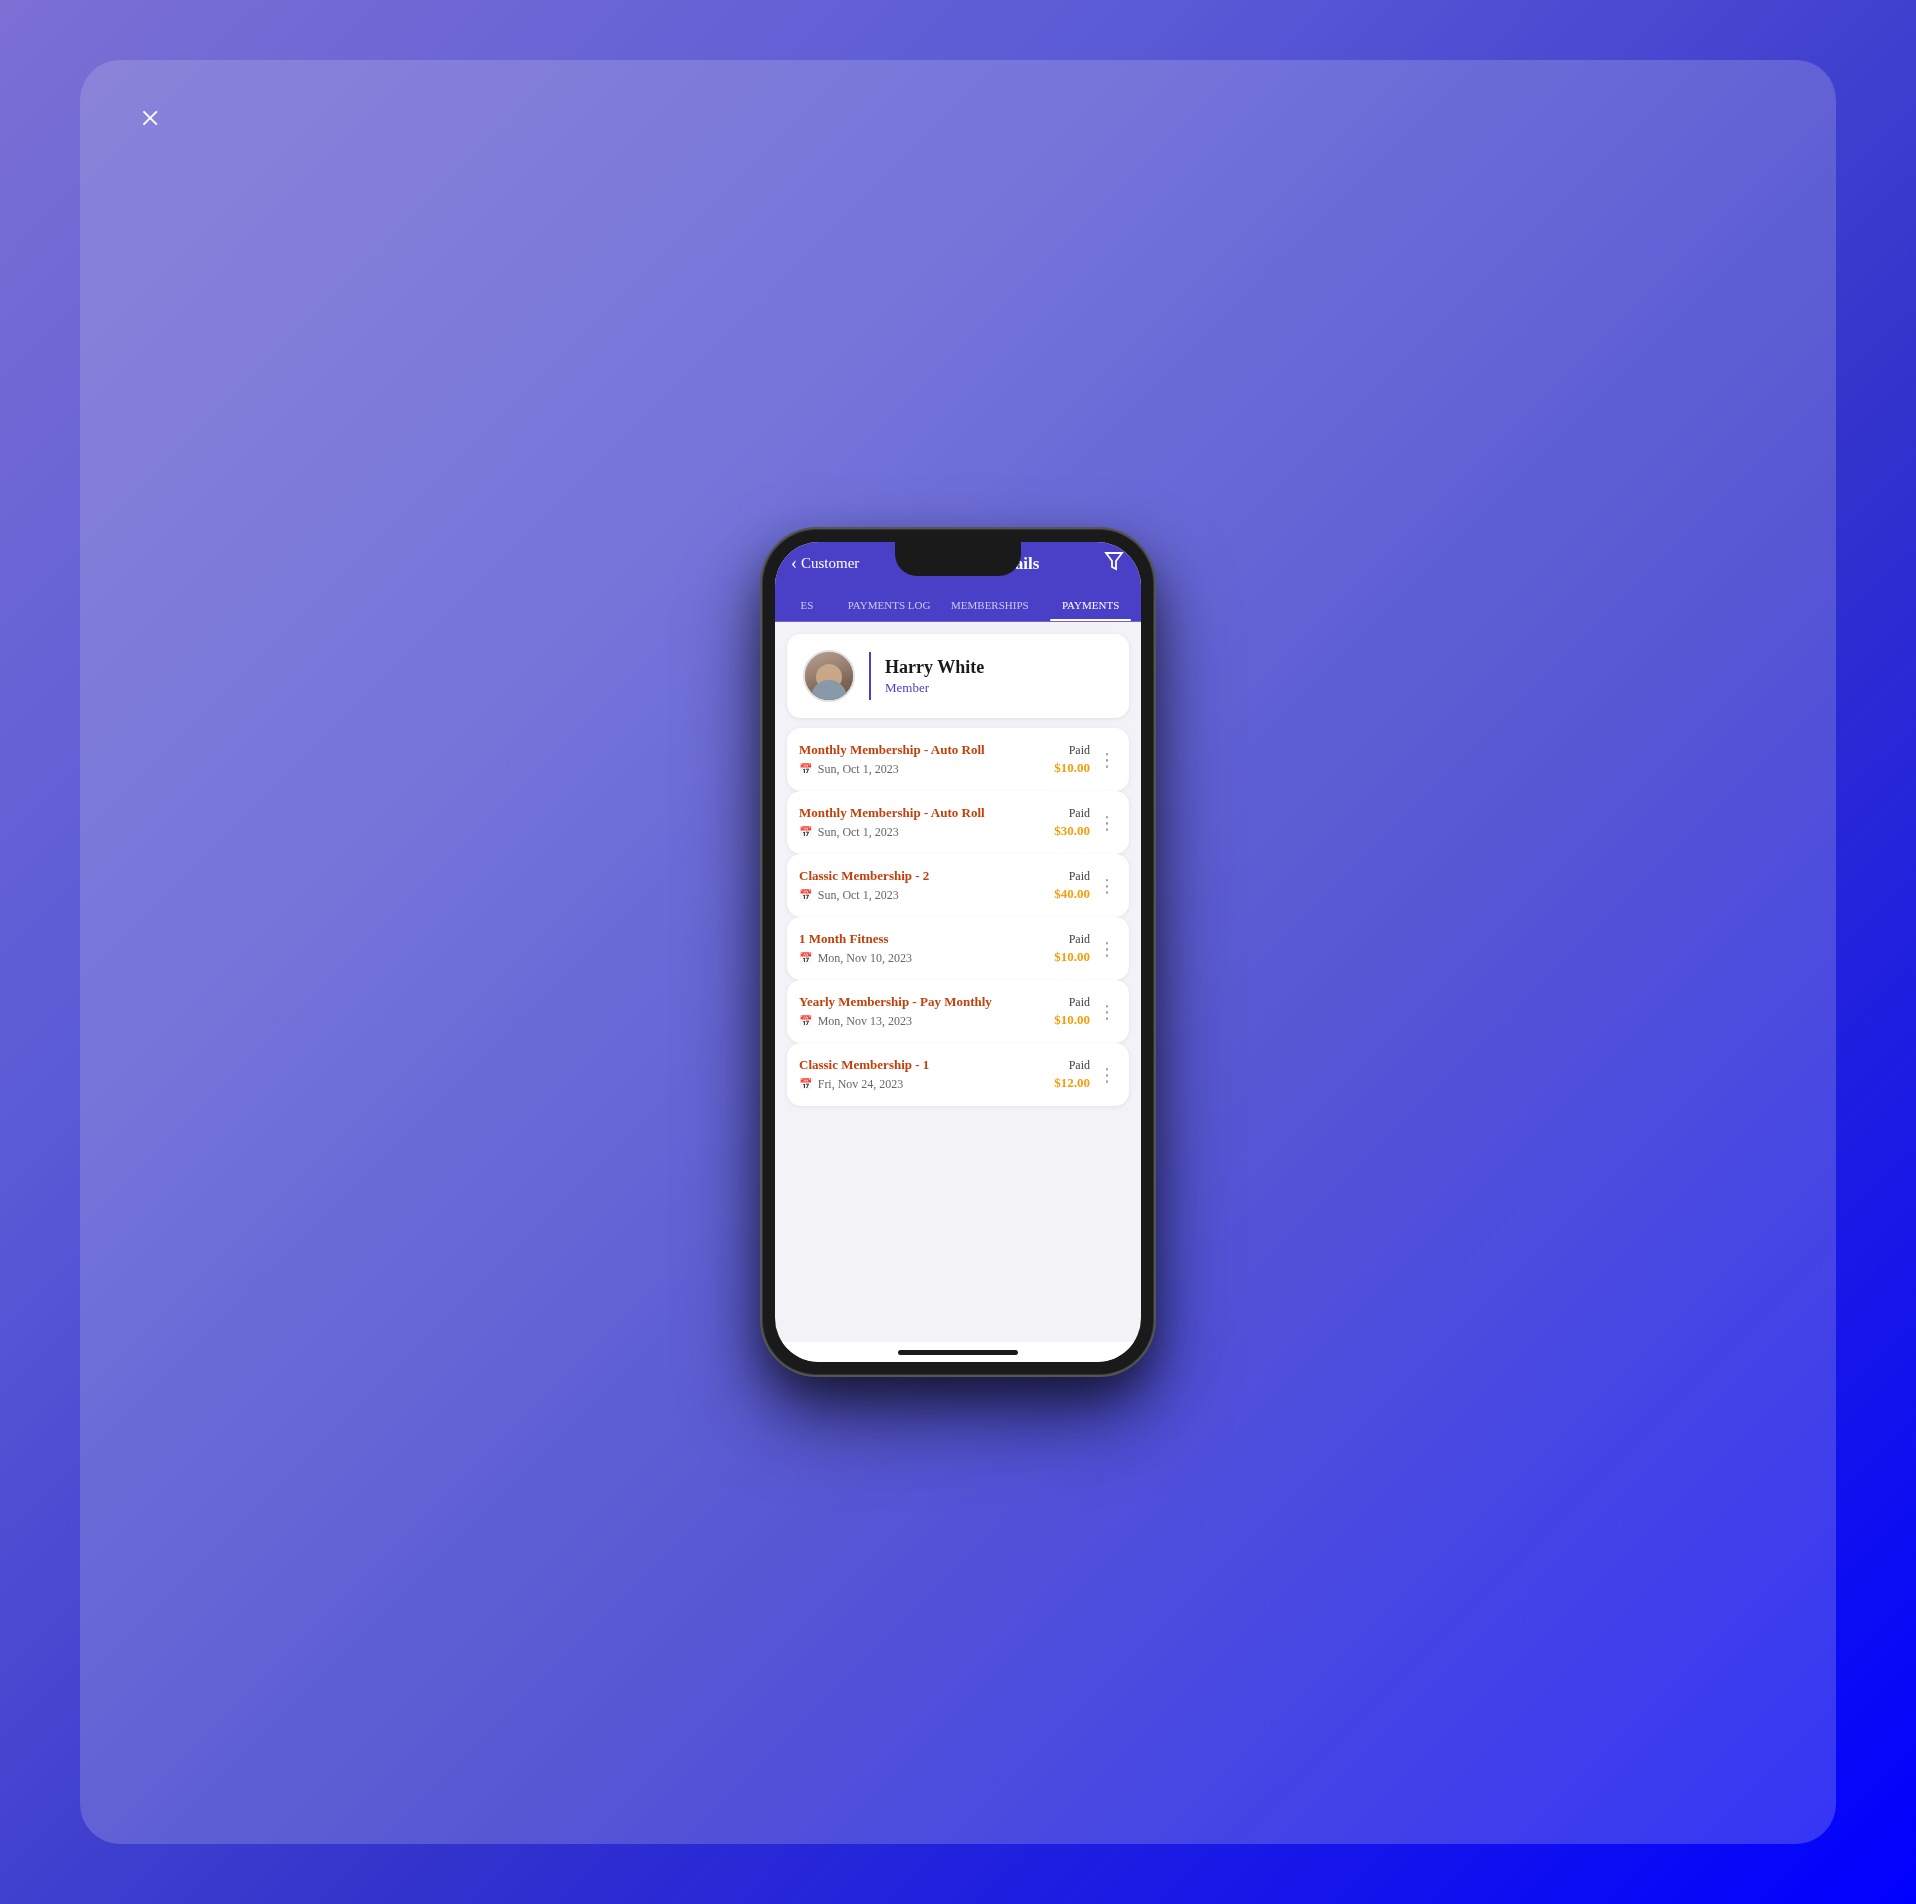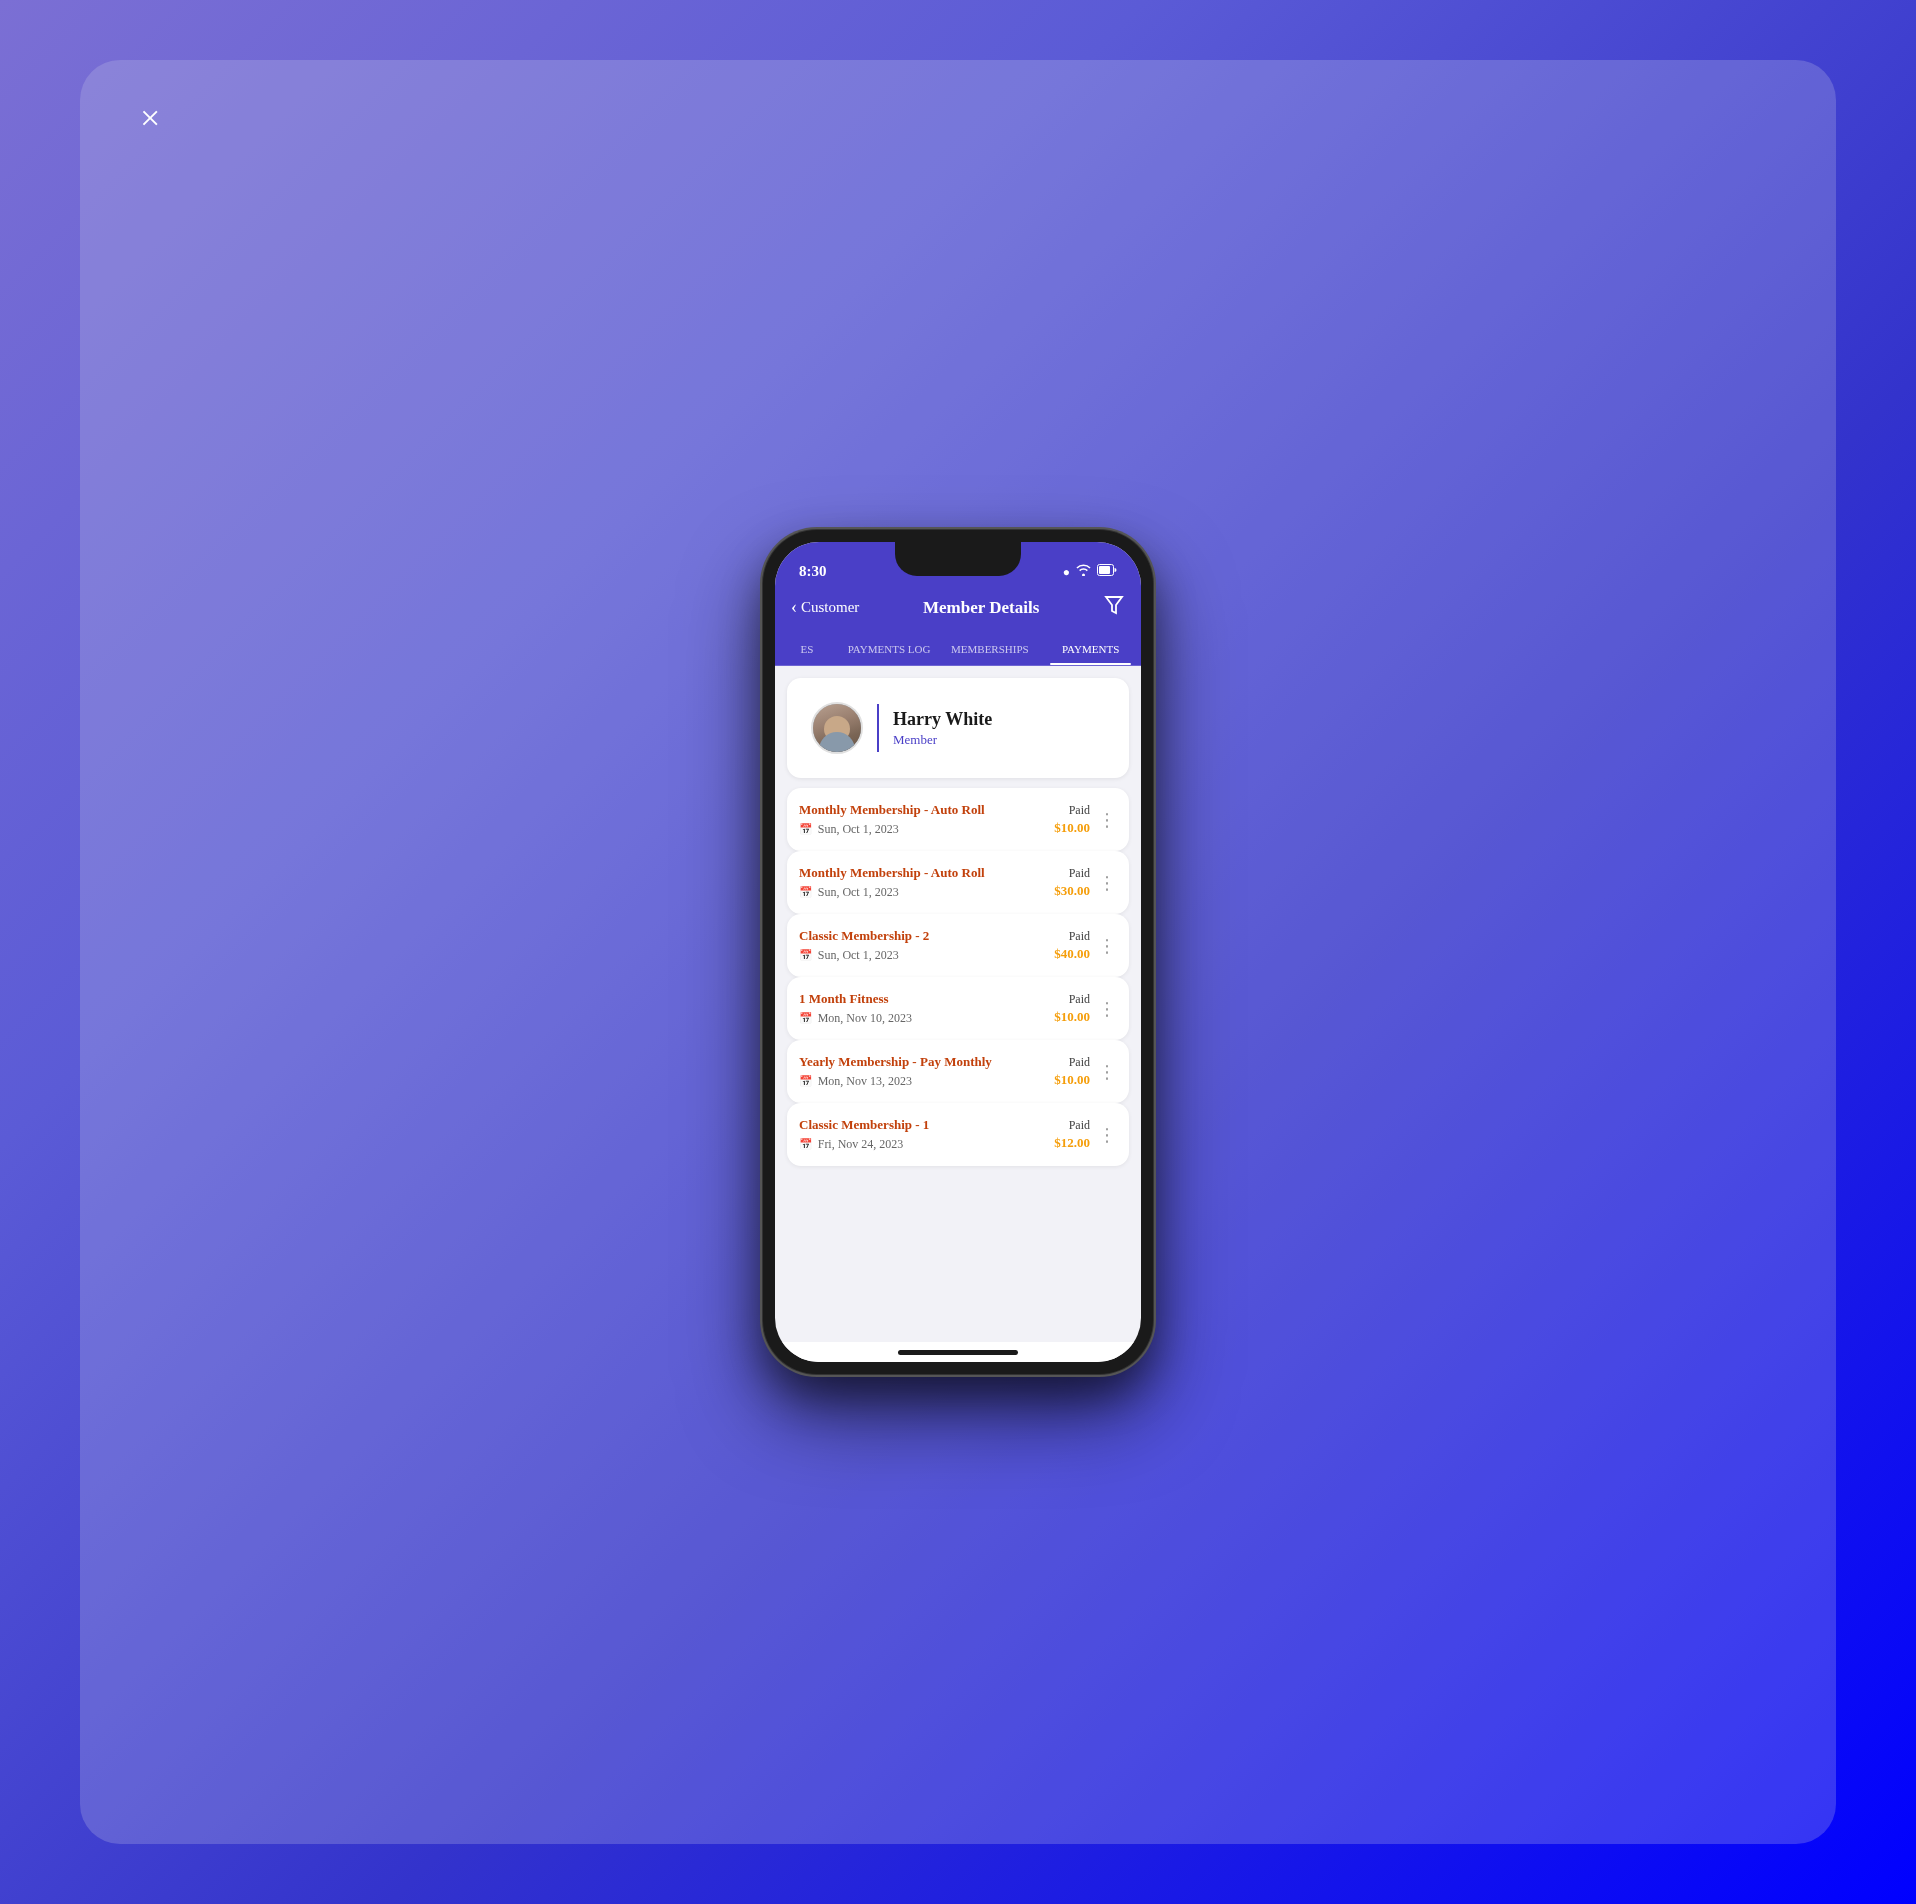--- a/index.html
+++ b/index.html
@@ -208,21 +208,21 @@
       flex-direction: column;
       gap: 10px;
     }
 
     .content::-webkit-scrollbar { display: none; }
 
     
     .profile-card {
       background: white;
       border-radius: 14px;
-      padding: 24px;
+      padding: 16px;
       display: flex;
       align-items: center;
       gap: 14px;
       box-shadow: 0 1px 4px rgba(0,0,0,0.08);
     }
 
     .avatar {
       width: 52px;
       height: 52px;
       border-radius: 50%;
@@ -414,40 +414,20 @@
 
 <span class="close-btn">×</span>
 
 <div class="scene">
 
   <div class="phone">
     <div class="phone-inner">
 
       <div class="notch"></div>
 
-      <div class="status-bar">
-        <span class="status-time">8:30</span>
-        <div class="status-icons">
-          <span class="status-icon">●</span>
-          <span class="status-icon">
-            <svg width="15" height="12" viewBox="0 0 15 12" fill="white">
-              <path d="M7.5 9.5a1.5 1.5 0 100 3 1.5 1.5 0 000-3z"></path>
-              <path d="M4.2 7.2a4.7 4.7 0 016.6 0l1.1-1.1a6.3 6.3 0 00-8.8 0l1.1 1.1z"></path>
-              <path d="M1.5 4.5a8.5 8.5 0 0112 0l1.1-1.1a10.1 10.1 0 00-14.2 0L1.5 4.5z"></path>
-            </svg>
-          </span>
-          <span class="status-icon">
-            <svg width="20" height="12" viewBox="0 0 20 12" fill="none">
-              <rect x="0.5" y="0.5" width="16" height="11" rx="2" stroke="white" stroke-width="1"></rect>
-              <rect x="2" y="2" width="11" height="8" rx="1" fill="white"></rect>
-              <path d="M17.5 4v4a1.5 1.5 0 000-4z" fill="white"></path>
-            </svg>
-          </span>
-        </div>
-      </div>
 
       <div class="header">
         <div class="header-nav">
           <div class="header-back">
             <span class="header-back-arrow">‹</span>
             <span>Customer</span>
           </div>
           <span class="header-title">Member Details</span>
           <span class="header-filter">
             <svg width="22" height="22" viewBox="0 0 22 22" fill="none" stroke="white" stroke-width="1.8">

